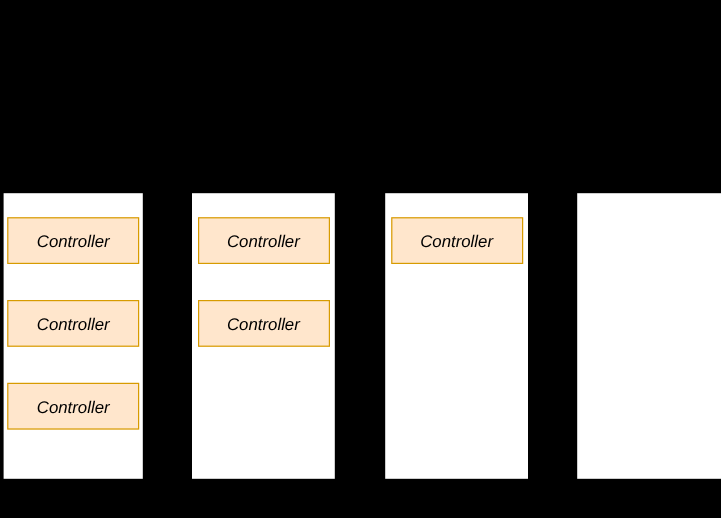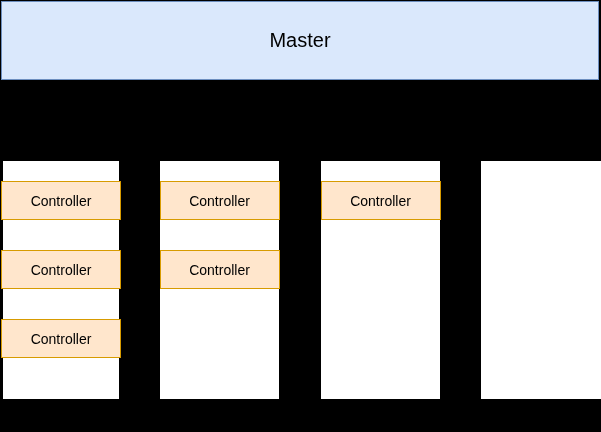--- a/index.html
+++ b/index.html
@@ -40,39 +40,39 @@
     align-items: center;
     padding-top: 20px;
     box-sizing: border-box;
     gap: 30px;
   }
   .col-1 { left: 3px;   width: 116px; }
   .col-2 { left: 160px; width: 119px; }
   .col-3 { left: 321px; width: 119px; }
   .col-4 { left: 481px; width: 120px; }
   .controller {
-    width: 120px;
+    width: 110px;
     height: 39px;
     box-sizing: border-box;
     background: #ffe6cc;
     border: 1.5px solid #d79b00;
     display: flex;
     align-items: center;
     justify-content: center;
     font-size: 14px;
     color: #000000;
     flex: 0 0 auto;
+    font-style: italic;
   }
 </style>
 </head>
 <body>
 
 <div class="canvas">
 
-  <div class="master">Master</div>
 
   <div class="column col-1">
     <div class="controller">Controller</div>
     <div class="controller">Controller</div>
     <div class="controller">Controller</div>
   </div>
 
   <div class="column col-2">
     <div class="controller">Controller</div>
     <div class="controller">Controller</div>

